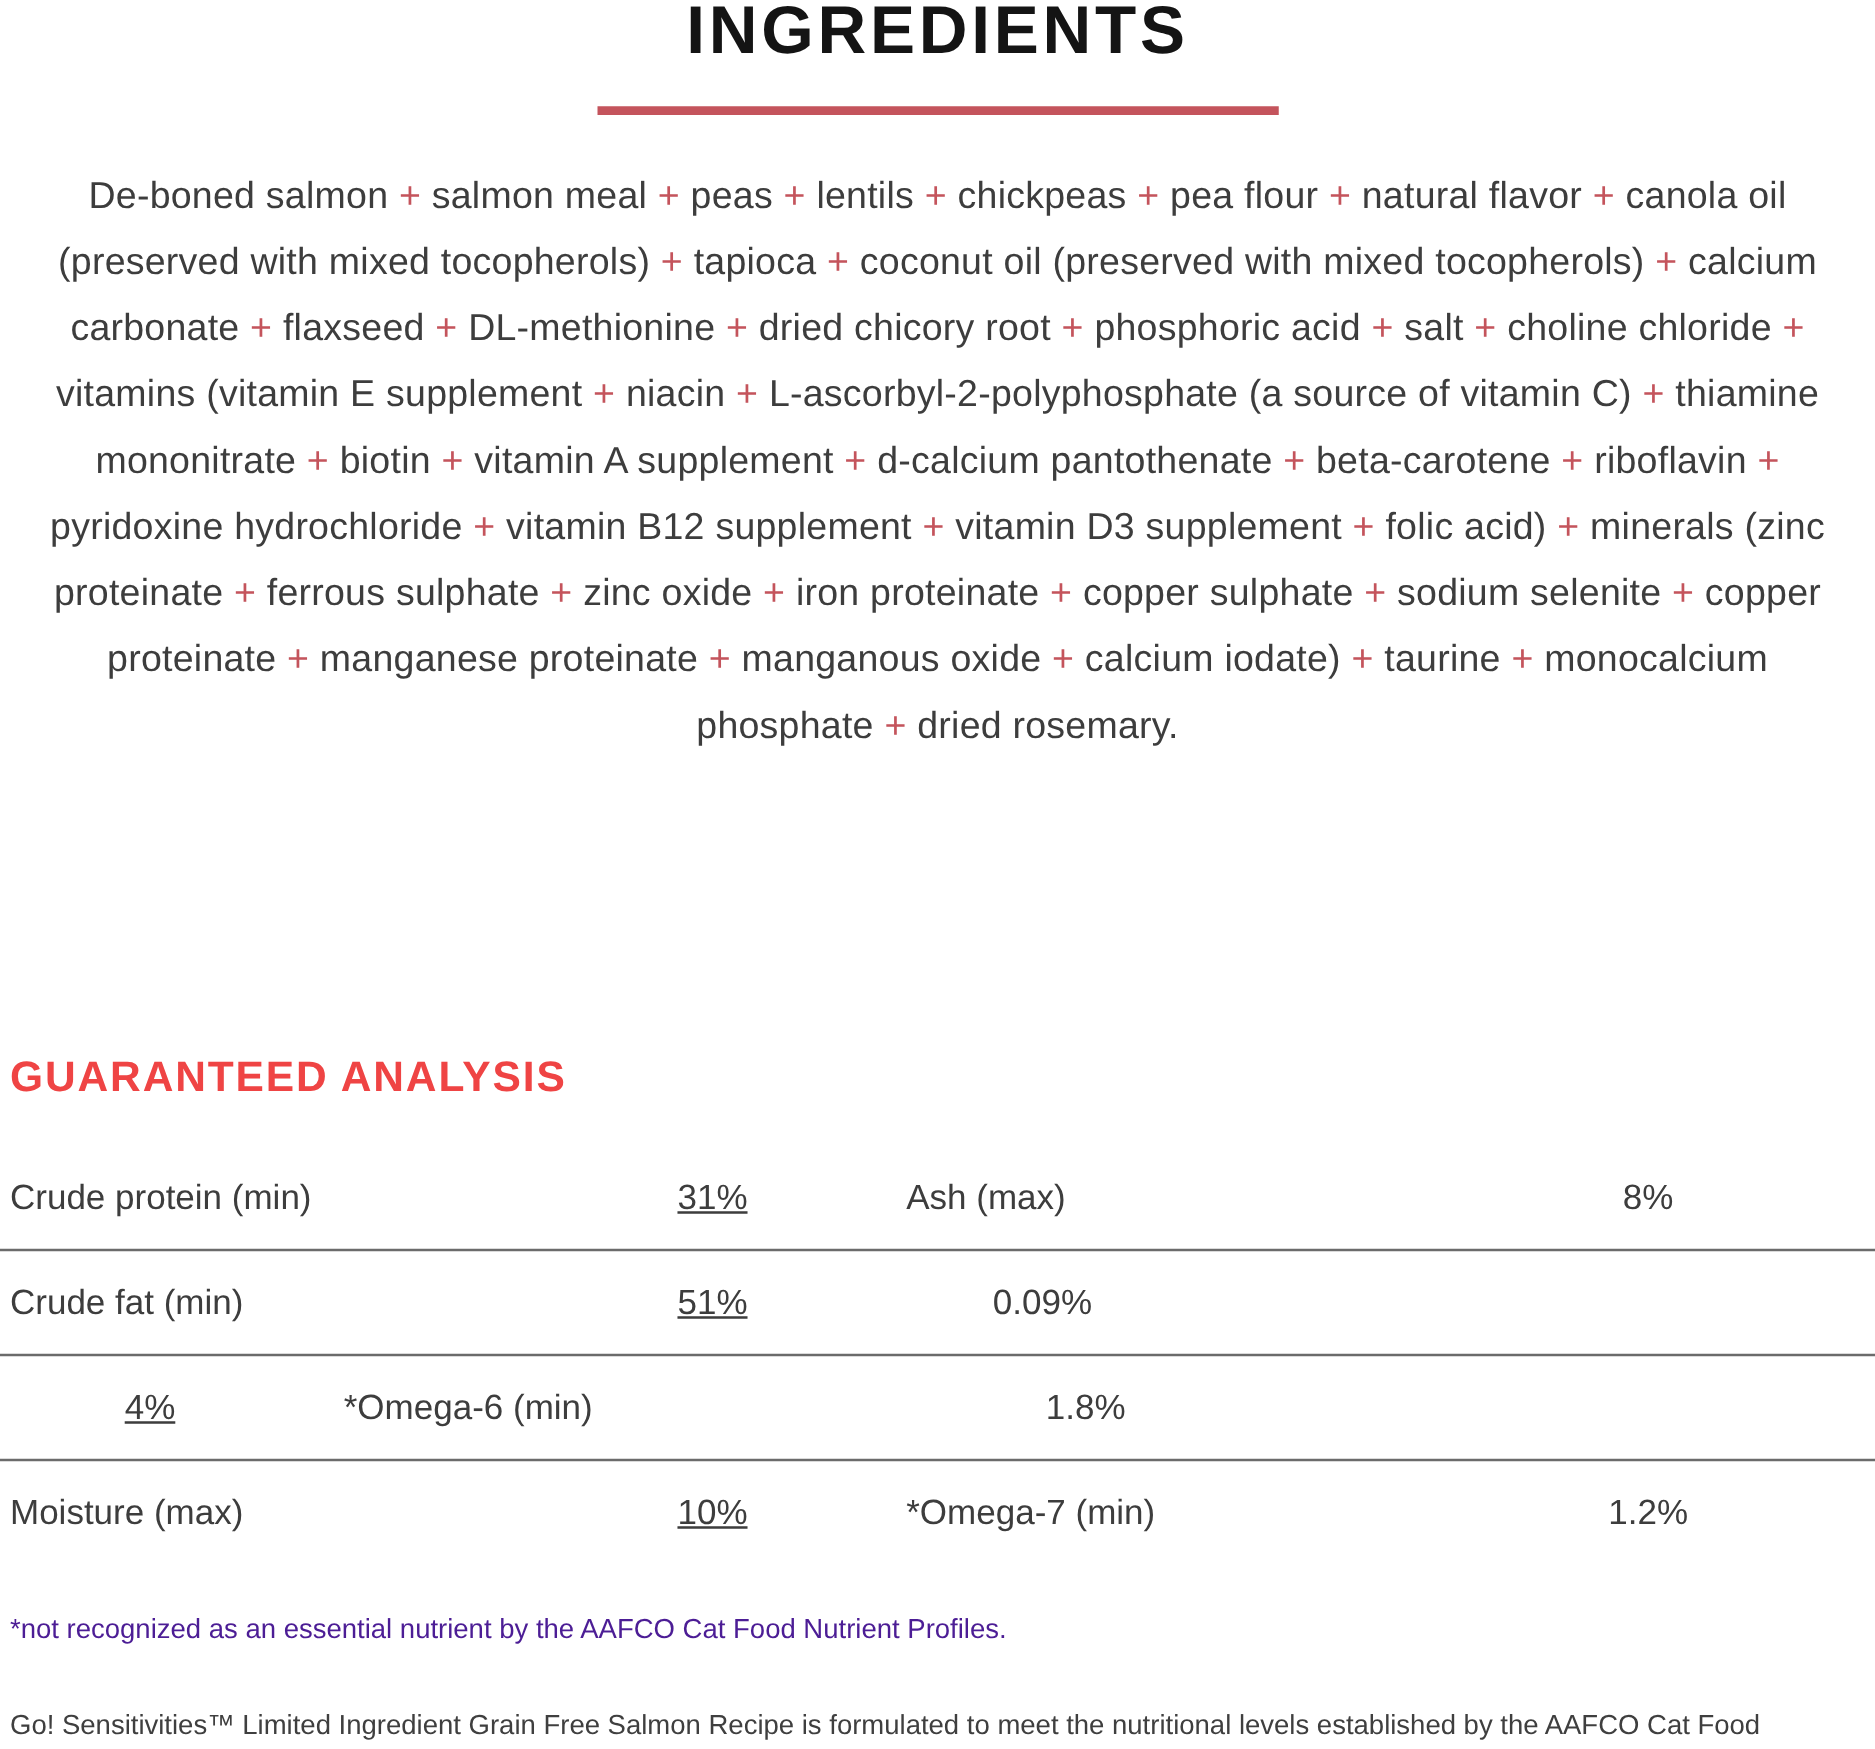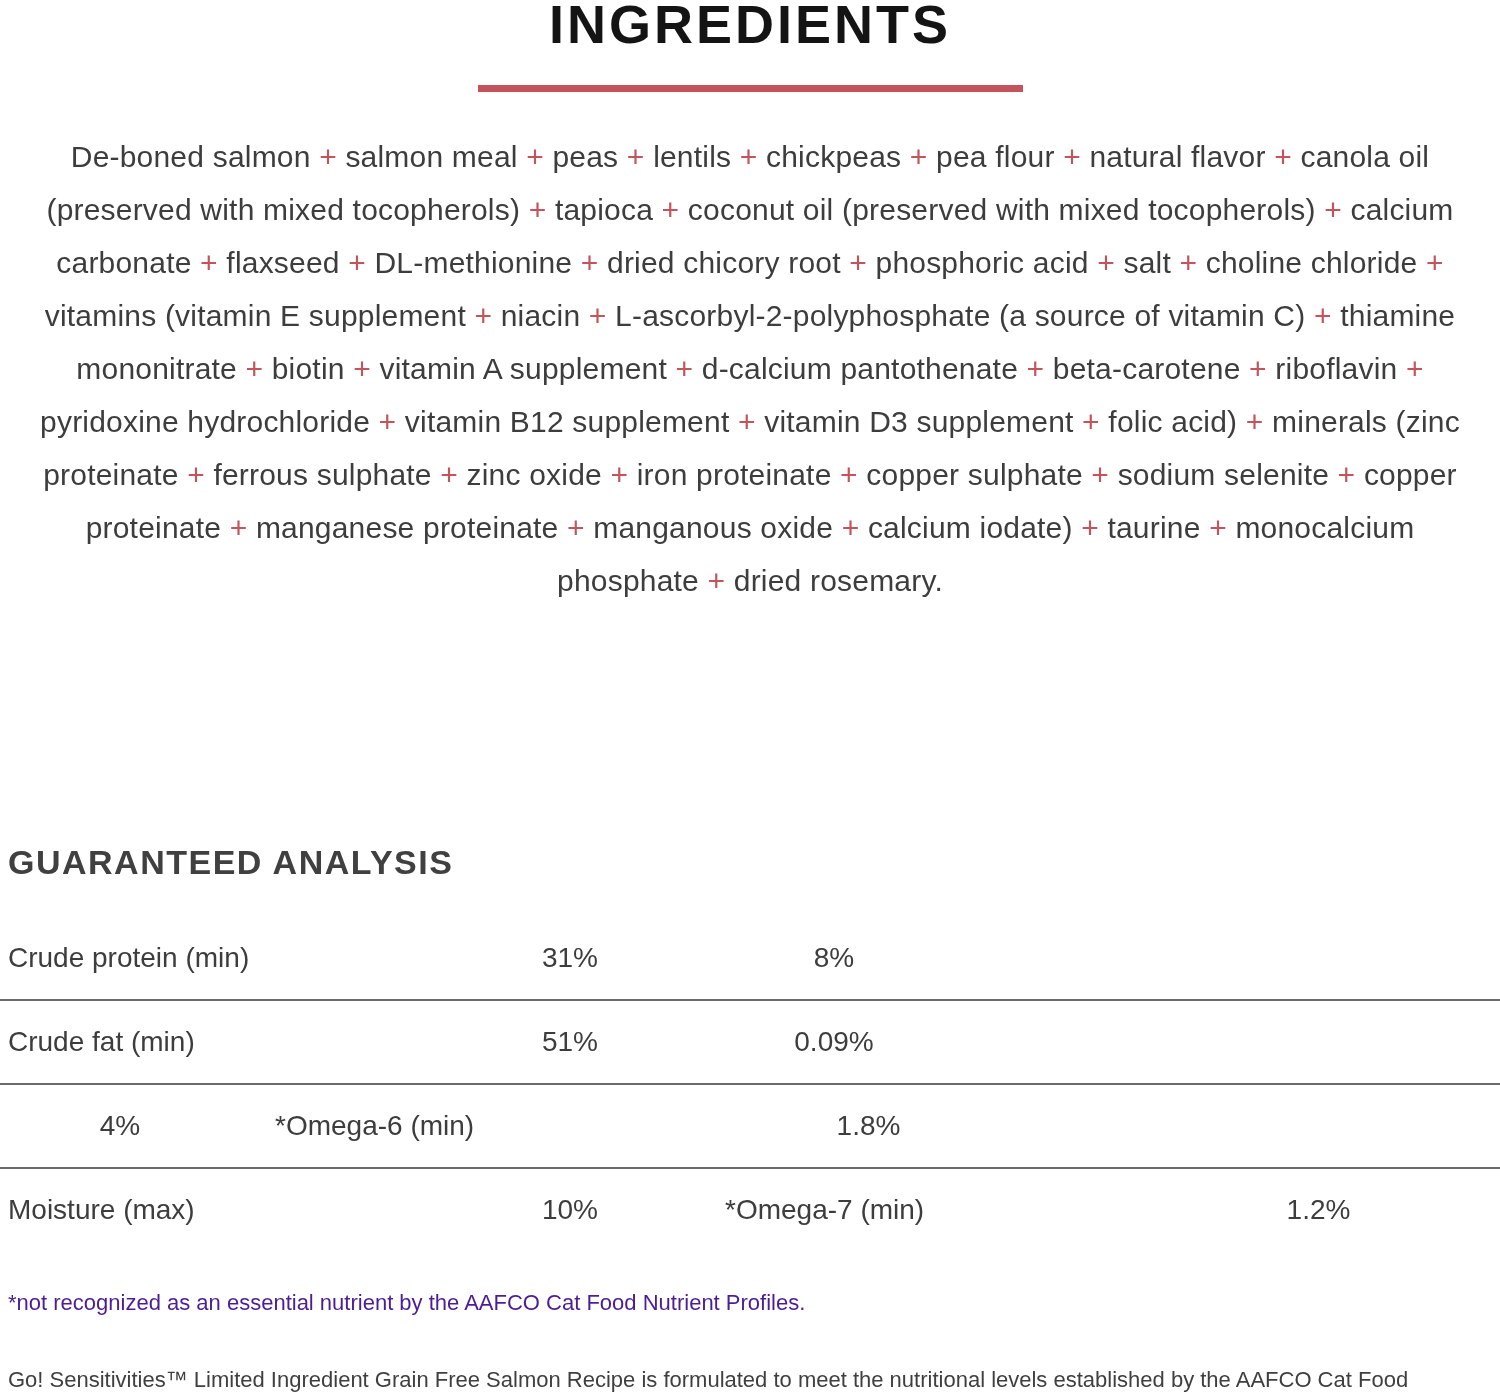--- a/index.html
+++ b/index.html
@@ -53,38 +53,38 @@
     color: #c4545c;
   }
   
   .ga-title {
     margin: 235px 0 0 0;
     padding-left: 8px;
     font-size: 34px;
     line-height: 40px;
     font-weight: 900;
     letter-spacing: 1.5px;
-    color: #404040;
+    color: #ef4444;
   }
   .ga-table {
     margin-top: 35px;
     width: 1500px;
   }
   .ga-row {
     display: flex;
     align-items: center;
     height: 82px;
     font-size: 28px;
     color: #3d3d3d;
   }
   .ga-row:not(:last-child) {
     border-bottom: 2px solid #6b6b6b;
   }
   .ga-row .c1 { flex: 0 0 30%;   padding-left: 8px;  text-align: left;   box-sizing: border-box; }
-  .ga-row .c2 { flex: 0 0 16%;   text-align: center; }
+  .ga-row .c2 { flex: 0 0 16%;   text-align: center; text-decoration: underline; }
   .ga-row .c3 { flex: 0 0 32.3%; padding-left: 35px; text-align: left;   box-sizing: border-box; }
   .ga-row .c4 { flex: 0 0 19.2%; text-align: center; }
   
   .footnote {
     margin: 38px 0 0 0;
     padding-left: 8px;
     font-size: 22px;
     line-height: 28px;
     color: #4c1d95;
   }
@@ -109,20 +109,21 @@
 
   <p class="ing-text">De-boned salmon<span class="plus"> + </span>salmon meal<span class="plus"> + </span>peas<span class="plus"> + </span>lentils<span class="plus"> + </span>chickpeas<span class="plus"> + </span>pea flour<span class="plus"> + </span>natural flavor<span class="plus"> + </span>canola oil (preserved with mixed tocopherols)<span class="plus"> + </span>tapioca<span class="plus"> + </span>coconut oil (preserved with mixed tocopherols)<span class="plus"> + </span>calcium carbonate<span class="plus"> + </span>flaxseed<span class="plus"> + </span>DL-methionine<span class="plus"> + </span>dried chicory root<span class="plus"> + </span>phosphoric acid<span class="plus"> + </span>salt<span class="plus"> + </span>choline chloride<span class="plus"> + </span>vitamins (vitamin E supplement<span class="plus"> + </span>niacin<span class="plus"> + </span>L-ascorbyl-2-polyphosphate (a source of vitamin C)<span class="plus"> + </span>thiamine mononitrate<span class="plus"> + </span>biotin<span class="plus"> + </span>vitamin A supplement<span class="plus"> + </span>d-calcium pantothenate<span class="plus"> + </span>beta-carotene<span class="plus"> + </span>riboflavin<span class="plus"> + </span>pyridoxine hydrochloride<span class="plus"> + </span>vitamin B12 supplement<span class="plus"> + </span>vitamin D3 supplement<span class="plus"> + </span>folic acid)<span class="plus"> + </span>minerals (zinc proteinate<span class="plus"> + </span>ferrous sulphate<span class="plus"> + </span>zinc oxide<span class="plus"> + </span>iron proteinate<span class="plus"> + </span>copper sulphate<span class="plus"> + </span>sodium selenite<span class="plus"> + </span>copper proteinate<span class="plus"> + </span>manganese proteinate<span class="plus"> + </span>manganous oxide<span class="plus"> + </span>calcium iodate)<span class="plus"> + </span>taurine<span class="plus"> + </span>monocalcium phosphate<span class="plus"> + </span>dried rosemary.</p>
 
   <h2 class="ga-title">GUARANTEED ANALYSIS</h2>
 
   <div class="ga-table">
 
     <div class="ga-row">
       <div class="c1">Crude protein (min)</div>
       <div class="c2">31%</div>
+      <div class="c3">Ash (max)</div>
       <div class="c4">8%</div>
     </div>
 
     <div class="ga-row">
       <div class="c1">Crude fat (min)</div>
       <div class="c2">51%</div>
       <div class="c4">0.09%</div>
     </div>
 
     <div class="ga-row">

